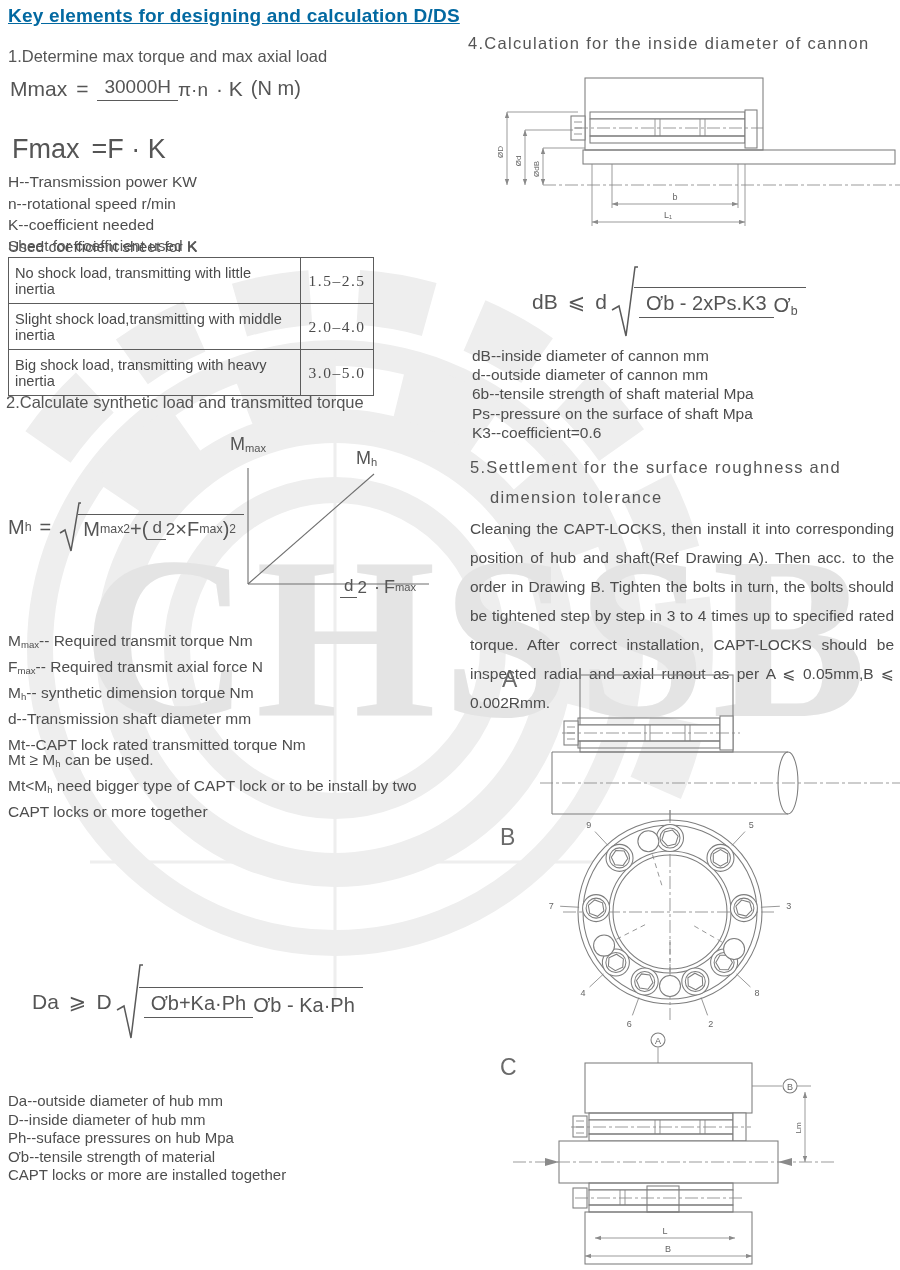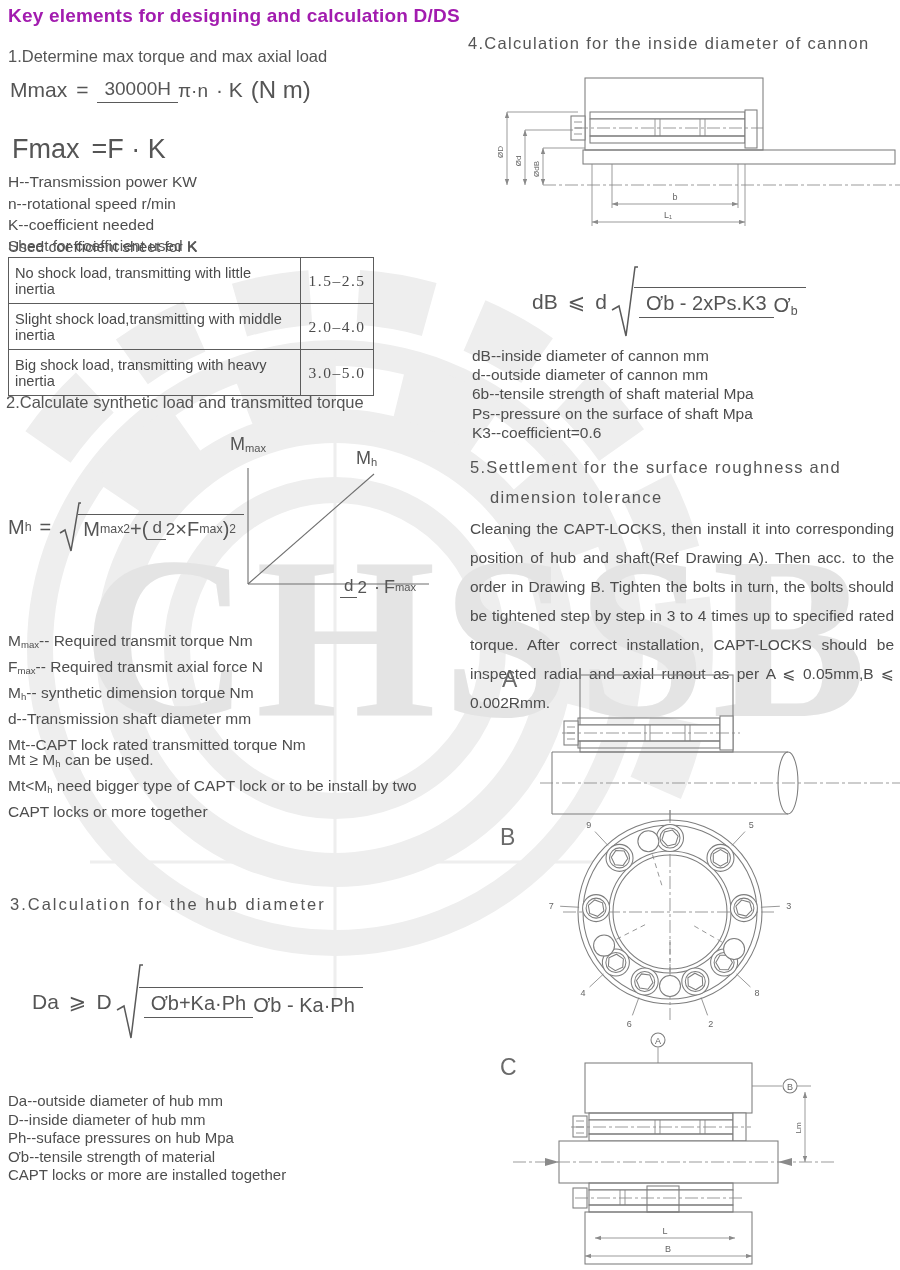--- a/index.html
+++ b/index.html
@@ -5,21 +5,21 @@
   html,body{margin:0;padding:0;background:#fff;}
   #page{position:relative;width:900px;height:1270px;background:#fff;overflow:hidden;
         font-family:"Liberation Sans","DejaVu Sans",sans-serif;color:#4e4e4e;}
   .abs{position:absolute;}
   
   #wm-text{position:absolute;left:82px;top:522px;font-family:"Liberation Serif","DejaVu Serif",serif;
            font-weight:bold;font-size:232px;letter-spacing:6px;color:#e4e4e4;line-height:1;z-index:0;}
   #wm-svg{position:absolute;left:0;top:0;z-index:0;}
   .content{z-index:1;}
   
-  .title{font-size:19px;font-weight:bold;color:#a21caf;letter-spacing:0.2px;}
+  .title{font-size:19px;font-weight:bold;color:#0369a1;letter-spacing:0.2px;text-decoration:underline;}
   .h{font-size:16.5px;color:#555;}
   .sp1{letter-spacing:1.3px;}
   .sp2{letter-spacing:2px;}
   .defs div{font-size:15.5px;line-height:21.5px;white-space:nowrap;}
   .defs.tight div{line-height:18.6px;font-size:15px;}
   .defs.mid div{line-height:22px;}
   .defs.s4 div{line-height:19.2px;}
   sub{font-size:0.62em;vertical-align:-0.22em;}
   sup{font-size:0.6em;vertical-align:0.55em;}
   
@@ -77,21 +77,21 @@
   <div class="abs content h" style="left:8px;top:47px;">1.Determine max torque  and max axial load</div>
 
   <div class="abs content formula" style="left:10px;top:76px;font-size:21px;">
     <span>Mmax</span>
     <span style="margin:0 9px;">=</span>
     <span class="frac" style="font-size:19px;">
       <span class="num">30000H</span>
       <span class="den">π·n</span>
     </span>
     <span style="margin:0 8px;">· K</span>
-    <span style="font-size:24px;">(N m)</span>
+    <span style="font-size:20px;">(N m)</span>
   </div>
 
   <div class="abs content formula" style="left:12px;top:134px;font-size:27px;">
     <span>Fmax</span>
     <span style="margin-left:12px;">=F · K</span>
   </div>
 
   <div class="abs content defs" style="left:8px;top:149px;margin-top:22px;">
     <div>H--Transmission power KW</div>
     <div>n--rotational speed  r/min</div>
@@ -173,21 +173,20 @@
     <div><span>d--Transmission shaft diameter mm</span><sub></sub><span></span></div>
     <div><span>Mt--CAPT lock rated transmitted  torque Nm</span><sub></sub><span></span></div>
   </div>
 
   <div class="abs content defs mid" style="left:8px;top:749px;">
     <div><span>Mt ≥ M</span><sub>h</sub><span>  can be used.</span></div>
     <div><span>Mt&lt;M</span><sub>h</sub><span>   need bigger type of CAPT lock or to be install by two</span></div>
     <div><span>CAPT locks or more together</span><sub></sub><span></span></div>
   </div>
 
-  <div class="abs content h sp2" style="left:10px;top:895px;">3.Calculation for the hub diameter</div>
 
   <div class="abs content formula" style="left:32px;top:962px;font-size:21px;">
     <span>Da</span>
     <span style="margin:0 10px;">⩾</span>
     <span>D</span>
     <svg width="27" height="80" style="margin-left:4px;margin-right:-4px;">
       <path class="rln" d="M1,48 L8,44 L15,76 L24,3 L27,3"></path>
     </svg>
     <span class="rootbody" style="padding-top:4px;text-align:right;">
       <span class="frac" style="font-size:20px;">

